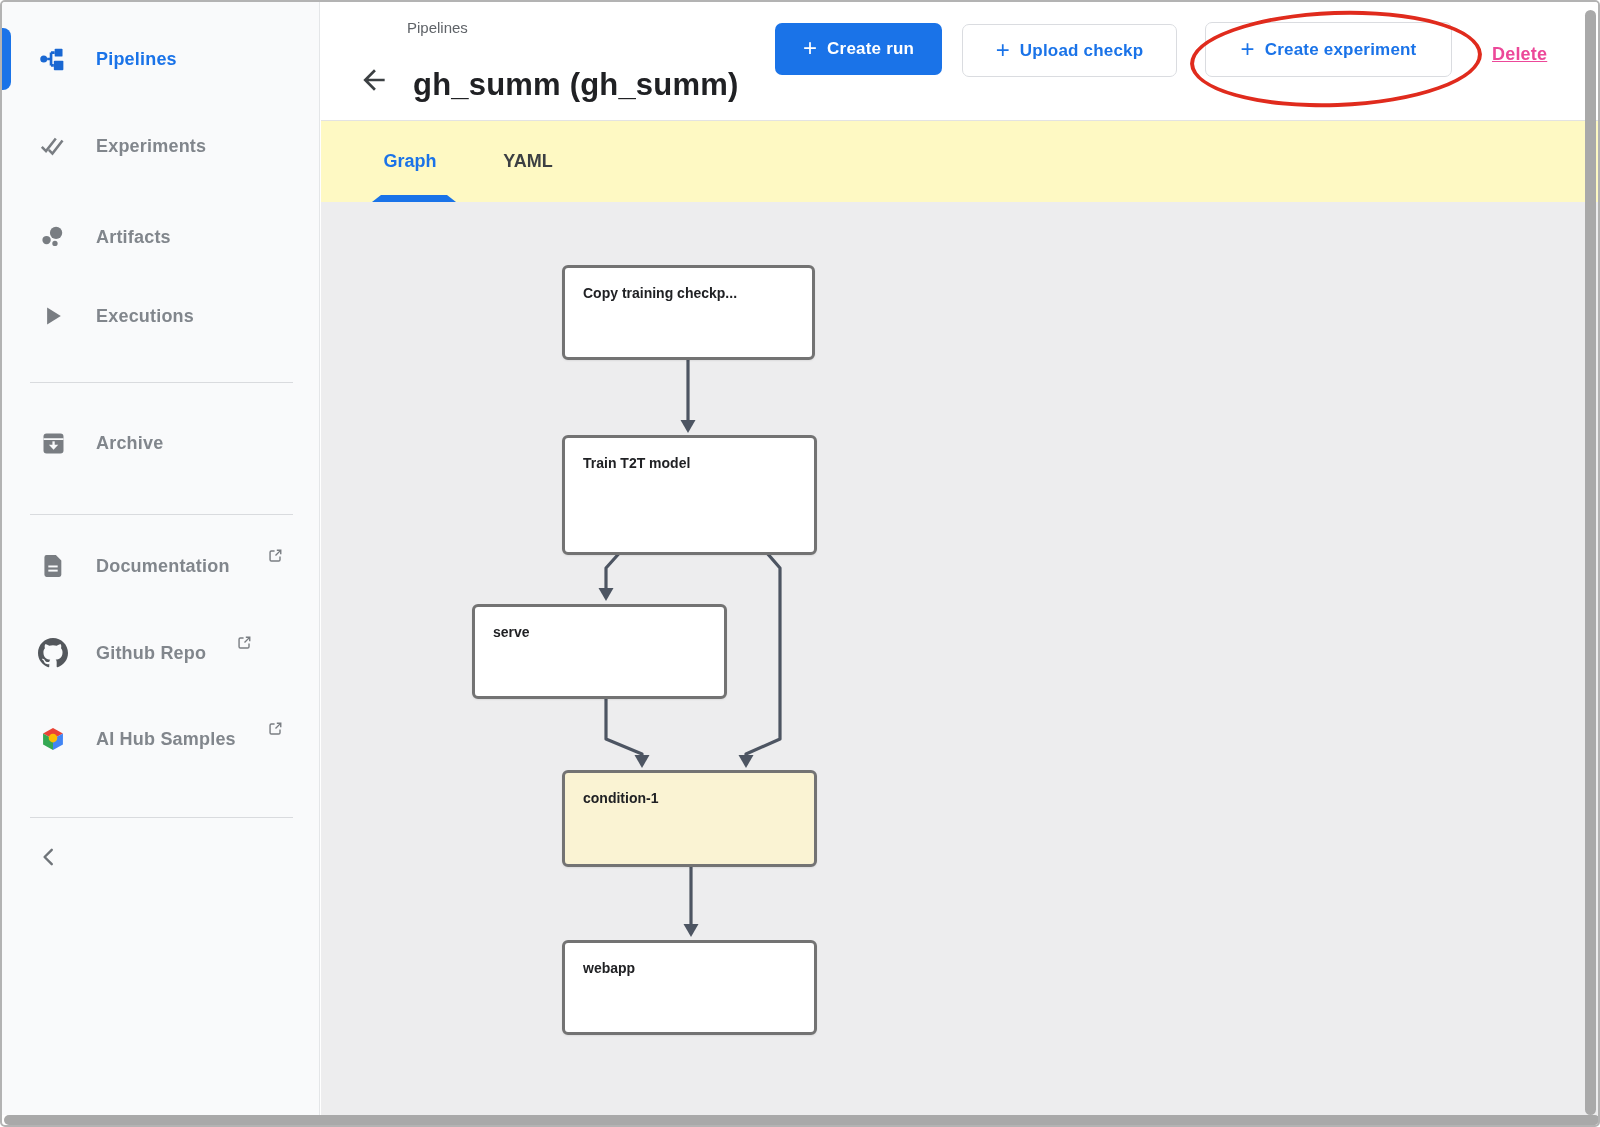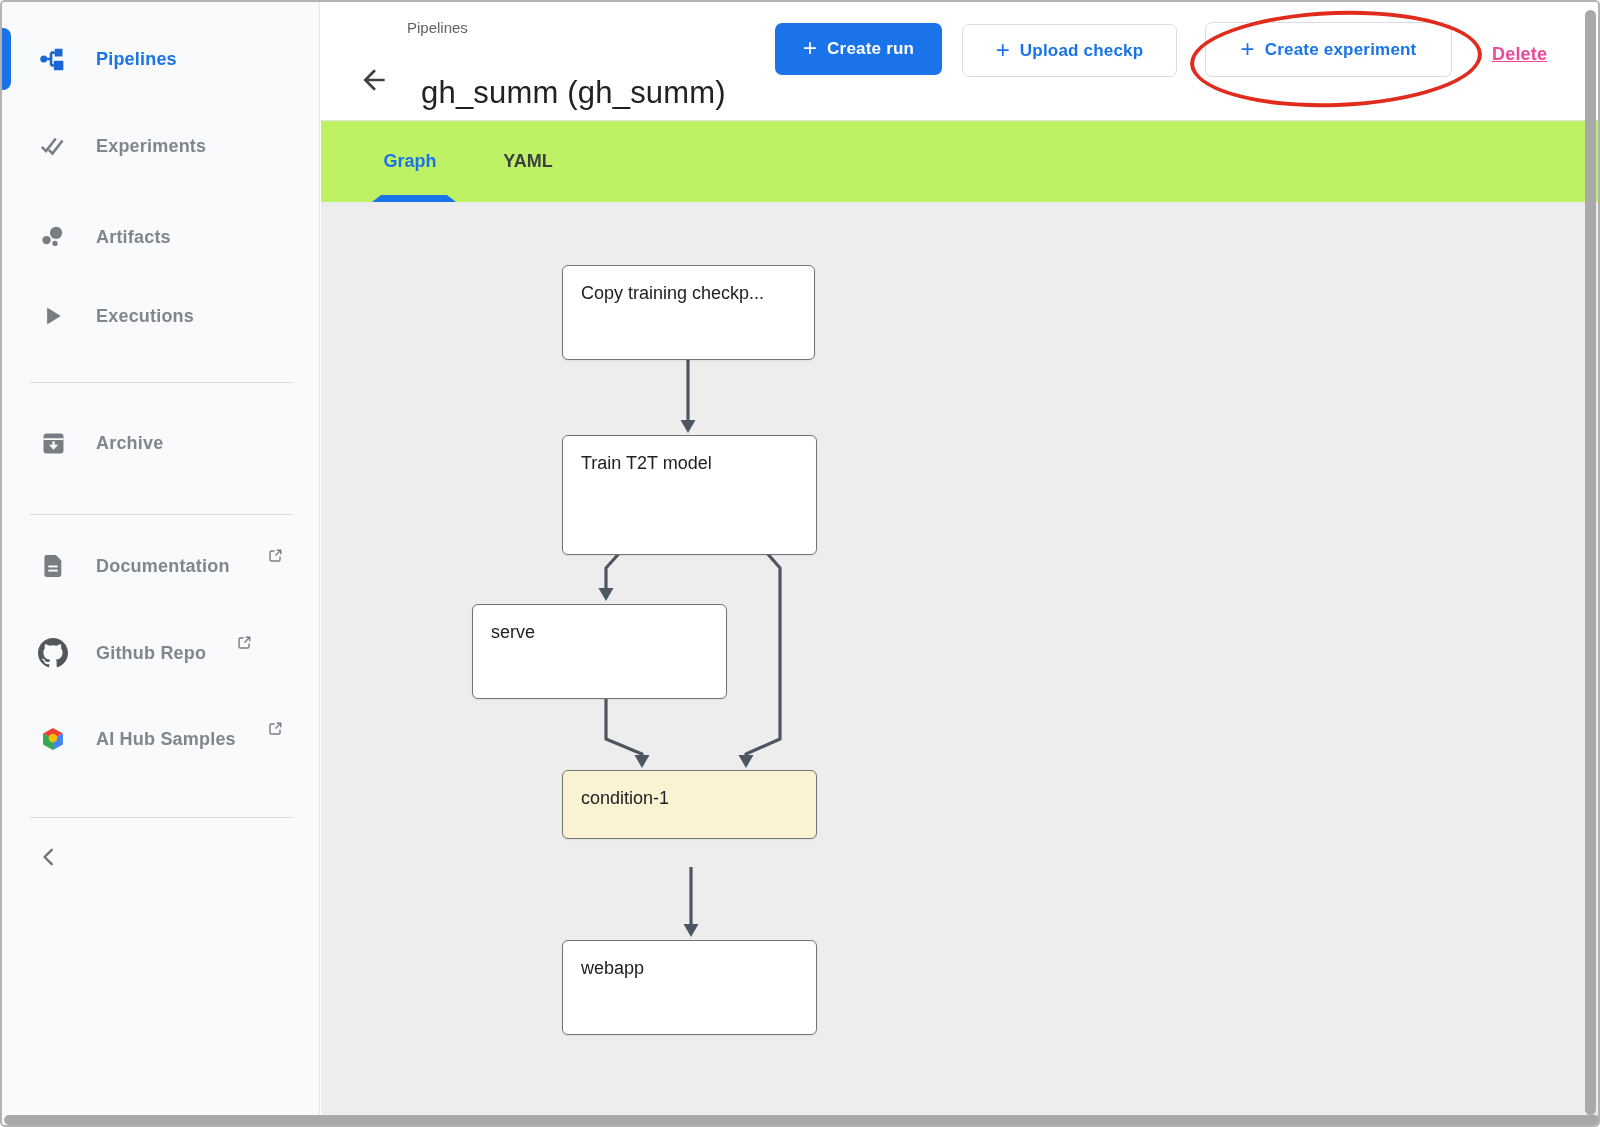--- a/index.html
+++ b/index.html
@@ -37,33 +37,33 @@
   .btn-outline{background:#fff;border:1px solid #dadce0;color:#1a73e8;}
   .btn-upload{left:641px;top:22px;width:215px;height:53px;}
   .btn-createexp{left:884px;top:20px;width:247px;height:55px;}
   .btn-text{left:1171px;top:38px;height:28px;color:#ec4899;font-size:18px;font-weight:700;
             background:none;border:none;text-decoration:underline;}
   .annotation-ellipse{position:absolute;left:869px;top:9px;width:284px;height:88px;
             border:4px solid #e02b1d;border-radius:50%;transform:rotate(-2deg);pointer-events:none;}
   .header-divider{position:absolute;left:319px;top:118px;right:0;height:0;border-top:1px solid #e3e3e3;}
 
   
-  .tabbar{position:absolute;left:319px;top:119px;right:0;height:81px;background:#bef264;}
+  .tabbar{position:absolute;left:319px;top:119px;right:0;height:81px;background:#fef9c3;}
   .tab{position:absolute;top:0;height:81px;width:110px;display:flex;align-items:center;
        justify-content:center;font-size:18px;font-weight:700;color:#3c4043;cursor:pointer;}
   .tab.active{color:#1a73e8;}
   .tab-underline{position:absolute;left:51px;top:74px;width:84px;height:7px;background:#1a73e8;
        clip-path:polygon(9px 0,calc(100% - 9px) 0,100% 100%,0 100%);}
 
   
   .graph-area{position:absolute;left:319px;top:200px;width:1279px;height:913px;background:#ededee;}
   .edges{position:absolute;left:0;top:0;width:100%;height:100%;}
-  .node{position:absolute;box-sizing:border-box;background:#fff;border:1px solid #737373;
+  .node{position:absolute;box-sizing:border-box;background:#fff;border:3px solid #737373;
         border-radius:6px;box-shadow:0 1px 2px rgba(0,0,0,.07);padding:17px 18px;
-        font-size:18px;font-weight:400;color:#202124;cursor:pointer;}
+        font-size:14px;font-weight:700;color:#202124;cursor:pointer;}
   .node.condition{background:#faf3d3;}
 
   
   .vscroll{position:absolute;right:2px;top:8px;width:11px;height:1105px;background:#a9a9a9;
            border-radius:6px;}
   .hscroll{position:absolute;left:2px;top:1113px;width:1596px;height:10px;background:#a9a9a9;
            border-radius:5px;}
 </style>
 </head>
 <body>
@@ -191,21 +191,21 @@
   </nav>
 
   <header class="header">
     <div class="breadcrumb">Pipelines</div>
 
     <div class="back-arrow">
       <svg width="32" height="32" viewBox="0 0 24 24">
         <path d="M20 11 H7.83 l5.59 -5.59 L12 4 l-8 8 8 8 1.41 -1.41 L7.83 13 H20 v-2 z" fill="#3c4043"></path>
       </svg>
     </div>
-    <h1 class="page-title" style="margin:16px;font-weight:400">gh_summ (gh_summ)</h1>
+    <h1 class="page-title" style="margin:8px;font-weight:700">gh_summ (gh_summ)</h1>
 
     <div class="btn btn-primary">
       <span class="plus">+</span>
       <span>Create run</span>
     </div>
 
     <div class="btn btn-outline btn-upload">
       <span class="plus">+</span>
       <span>Upload checkp</span>
     </div>
@@ -252,21 +252,21 @@
     </div>
 
     <div class="node" style="left:241px;top:233px;width:255px;height:120px">
       <span>Train T2T model</span>
     </div>
 
     <div class="node" style="left:151px;top:402px;width:255px;height:95px">
       <span>serve</span>
     </div>
 
-    <div class="node condition" style="left:241px;top:568px;width:255px;height:69px">
+    <div class="node condition" style="left:241px;top:568px;width:255px;height:97px">
       <span>condition-1</span>
     </div>
 
     <div class="node" style="left:241px;top:738px;width:255px;height:95px">
       <span>webapp</span>
     </div>
   </div>
 
   <div class="vscroll"></div>
   <div class="hscroll"></div>

